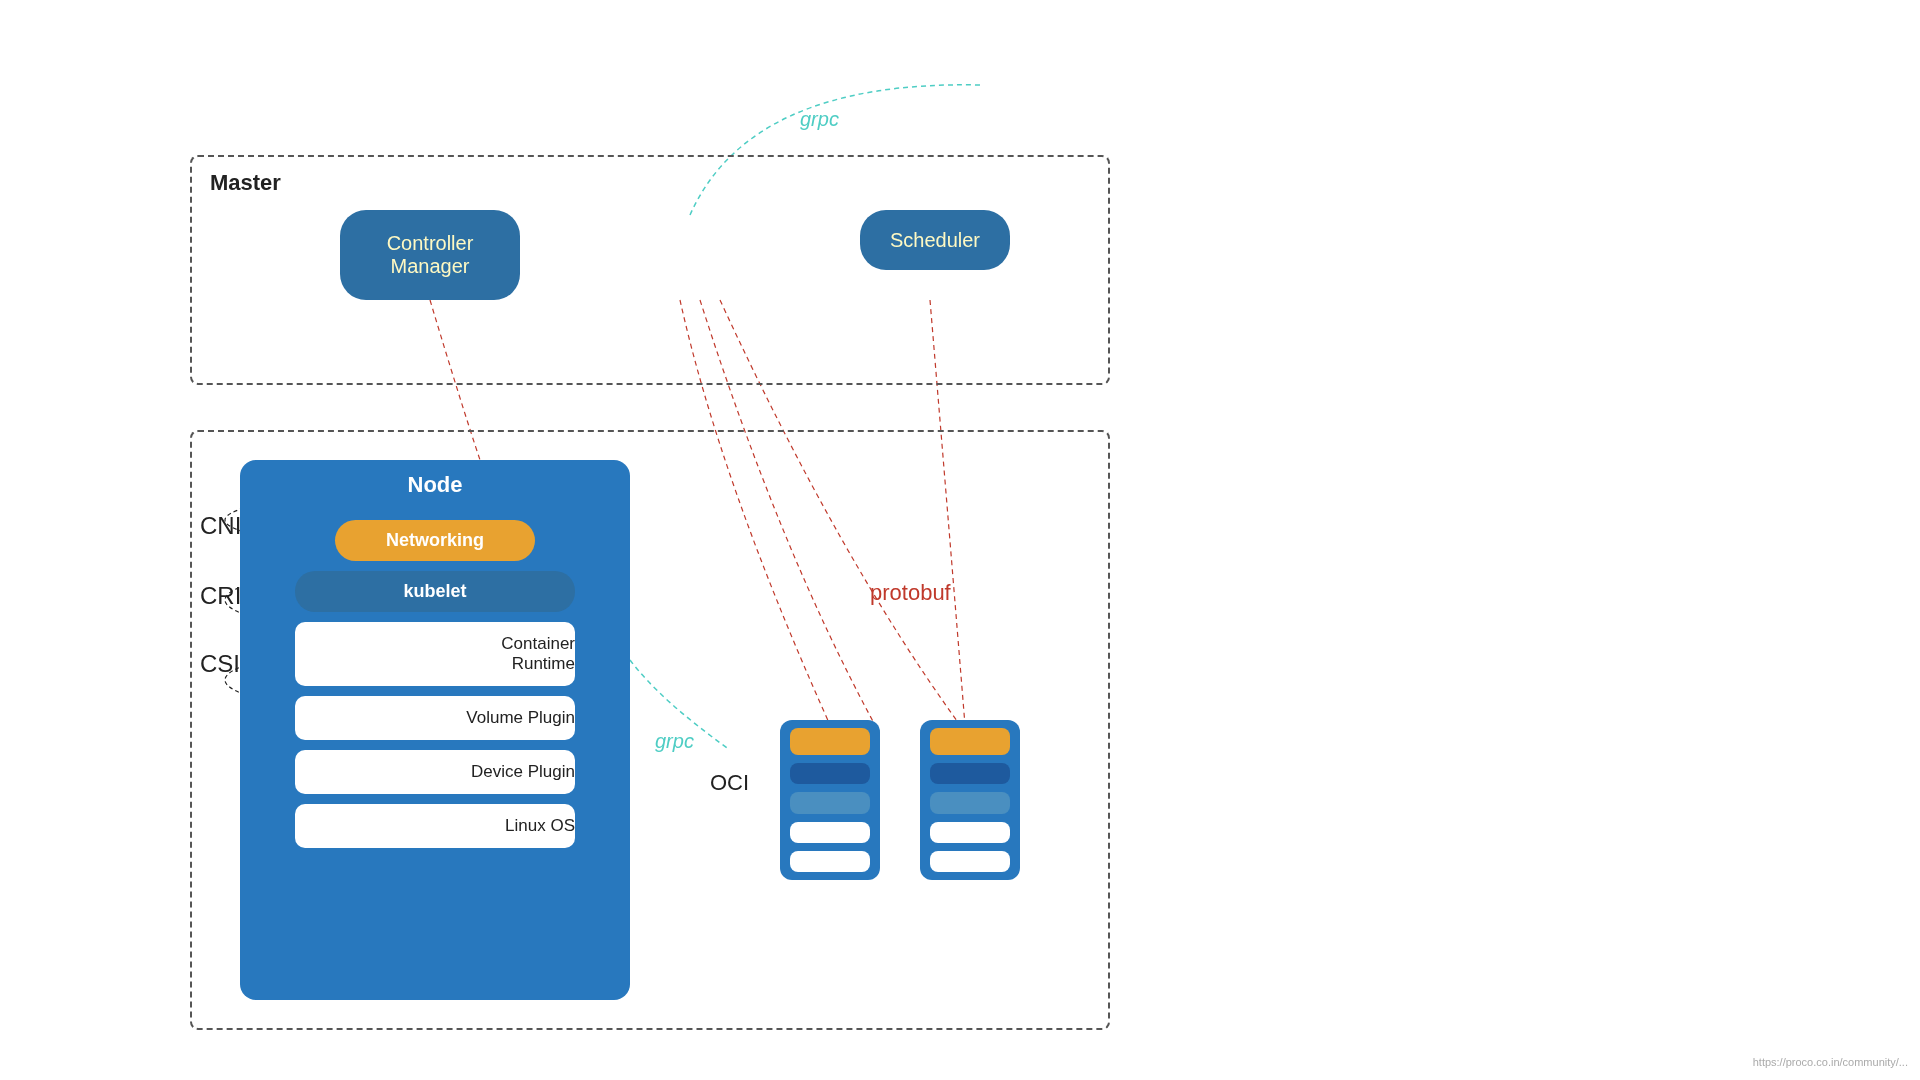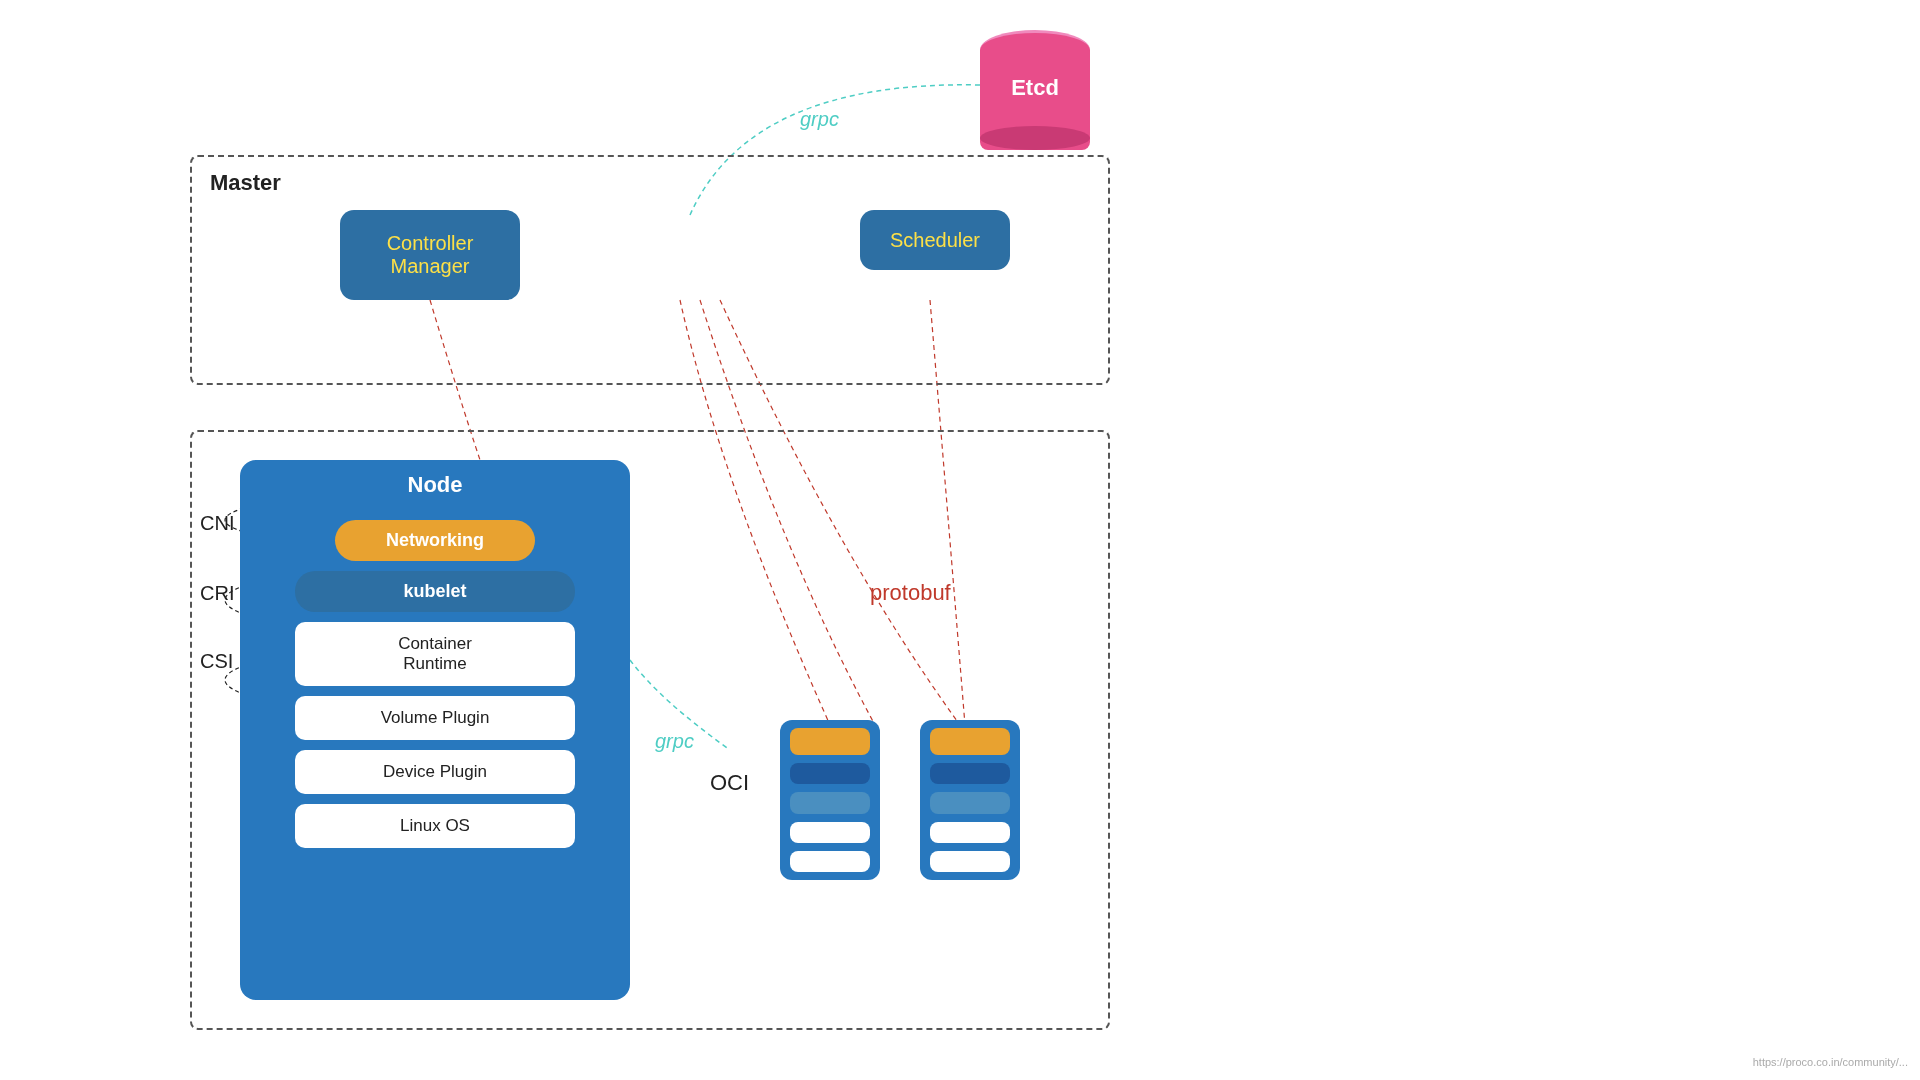--- a/index.html
+++ b/index.html
@@ -91,22 +91,22 @@
       font-size: 22px;
       font-weight: 700;
       color: #222;
       text-align: center;
     }
 
     
     .master-component {
       position: absolute;
       background: #2d6fa3;
-      border-radius: 14px;
-      color: #fde047;
+      border-radius: 26px;
+      color: #fef9c3;
       font-size: 20px;
       font-weight: 500;
       text-align: center;
       display: flex;
       align-items: center;
       justify-content: center;
       padding: 10px 4px;
     }
     .controller-manager {
       top: 210px;
@@ -178,29 +178,29 @@
       text-align: center;
       width: 280px;
       padding: 10px 0;
     }
     .white-component {
       background: white;
       border-radius: 10px;
       color: #222;
       font-size: 17px;
       font-weight: 400;
-      text-align: center;
+      text-align: right;
       width: 280px;
       padding: 12px 0;
     }
 
     
     .side-label {
       position: absolute;
-      font-size: 20px;
+      font-size: 24px;
       color: #222;
     }
     .cni-label { top: 512px; left: 200px; }
     .cri-label { top: 582px; left: 200px; }
     .csi-label { top: 650px; left: 200px; }
 
     
     .grpc-bottom-label {
       position: absolute;
       top: 730px;
@@ -313,27 +313,20 @@
 
     <path d="M 630 660 Q 660 700 730 750" stroke="#4ecdc4" stroke-width="1.5" fill="none" stroke-dasharray="5,4"></path>
 
     <ellipse cx="385" cy="520" rx="160" ry="25" stroke="#222" stroke-width="1.2" fill="none" stroke-dasharray="4,3"></ellipse>
 
     <ellipse cx="385" cy="600" rx="160" ry="30" stroke="#222" stroke-width="1.2" fill="none" stroke-dasharray="4,3"></ellipse>
 
     <ellipse cx="385" cy="680" rx="160" ry="30" stroke="#222" stroke-width="1.2" fill="none" stroke-dasharray="4,3"></ellipse>
   </svg>
 
-  <div class="etcd-cylinder">
-    <div class="cylinder-top"></div>
-    <div class="cylinder-body">
-      <div class="cylinder-bottom-ellipse"></div>
-    </div>
-    <div class="etcd-label">Etcd</div>
-  </div>
 
   <div class="grpc-top-label">grpc</div>
 
   <div class="master-box"></div>
   <div class="master-label">Master</div>
 
   <div class="master-component controller-manager">
     <span>Controller<br>Manager</span>
   </div>
 

